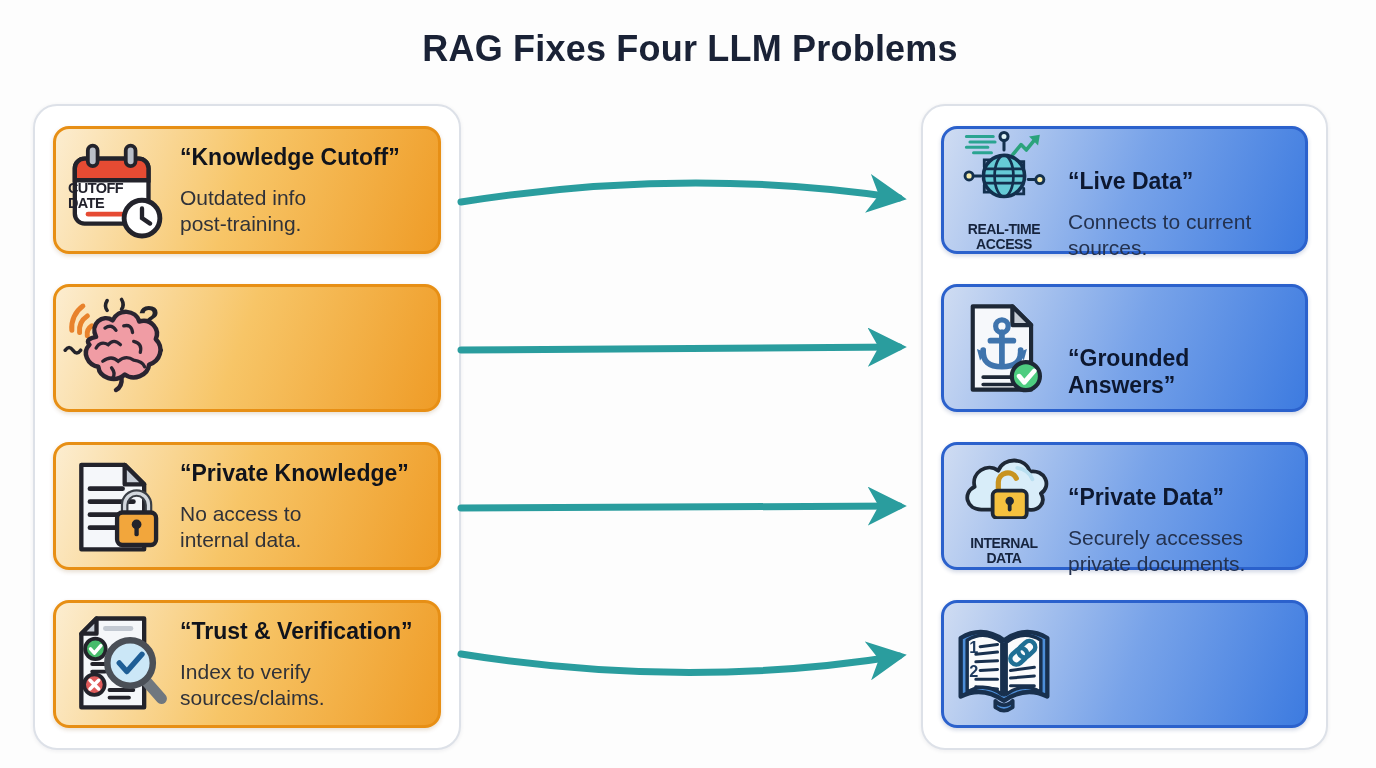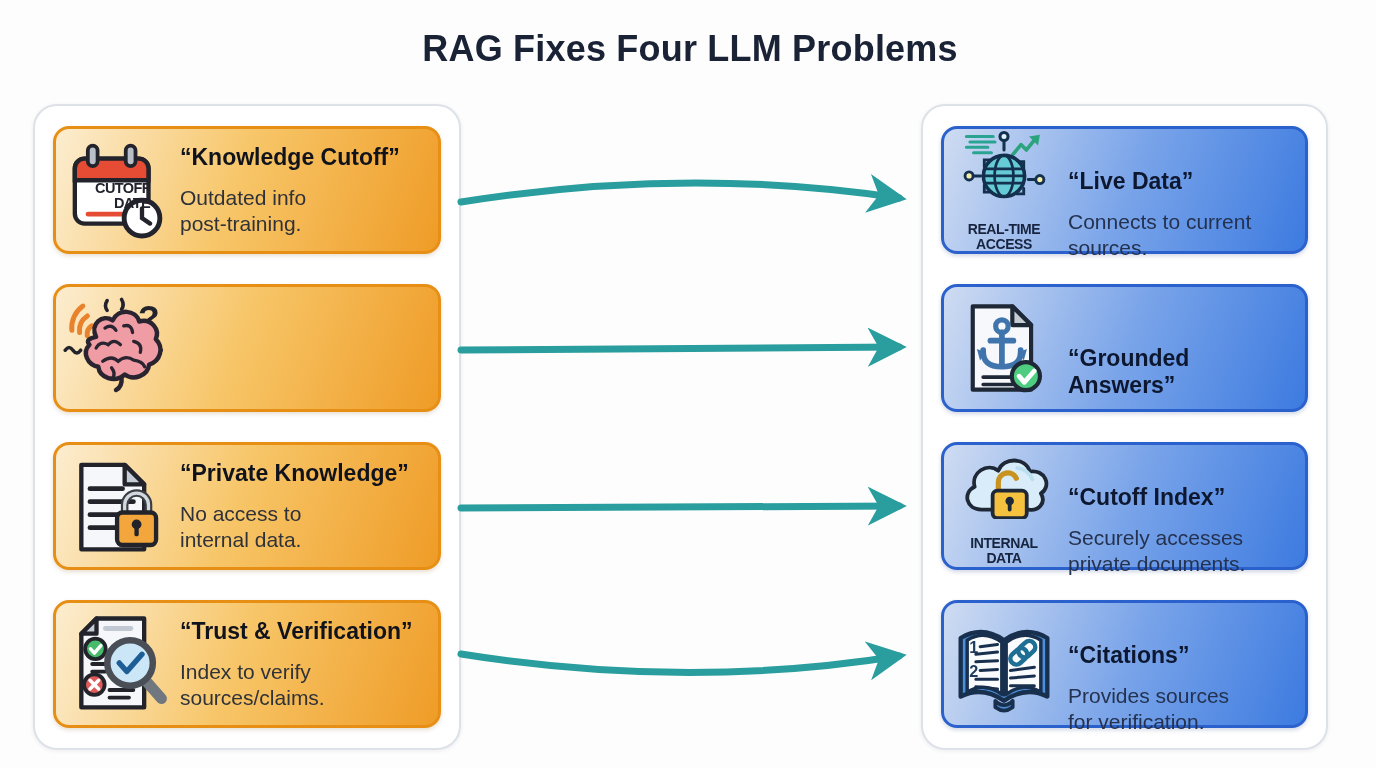--- a/index.html
+++ b/index.html
@@ -15,21 +15,21 @@
   .card{height:128px;border-radius:16px;display:flex;align-items:center;gap:8px;
         padding:4px 8px 4px 4px;box-sizing:border-box;}
   .card.problem{background:linear-gradient(110deg,#fcedd0 0%,#f7c567 48%,#ef9c27 100%);
         border:3px solid #e78f15;box-shadow:0 2px 4px rgba(120,70,0,.18);}
   .card.solution{background:linear-gradient(110deg,#cfdcf2 0%,#78a3e9 52%,#3d7be0 100%);
         border:3px solid #2b61cc;box-shadow:0 2px 4px rgba(20,50,120,.2);}
   .icon-box{width:112px;flex:0 0 auto;position:relative;display:flex;flex-direction:column;
         align-items:center;justify-content:center;}
   .icon-caption{font-weight:bold;color:#16243e;text-align:center;line-height:1.02;
         font-size:14px;letter-spacing:-.4px;margin-top:17px;}
-  .cal-caption{position:absolute;left:8px;top:43px;width:82px;text-align:right;font-weight:bold;
+  .cal-caption{position:absolute;left:8px;top:43px;width:82px;text-align:left;font-weight:bold;
         font-size:14.5px;line-height:1.02;color:#22222c;letter-spacing:-.6px;}
   .texts{display:flex;flex-direction:column;gap:14px;}
   .card-title{font-size:23px;font-weight:bold;color:#10131c;}
   .card.solution .card-title{color:#0d1830;margin-top:48px;}
   .card-body{font-size:21px;color:#303239;line-height:1.2;}
   .card.solution .card-body{color:#24324f;}
   .arrows-svg{position:absolute;left:453px;top:104px;}
 </style>
 </head>
 <body>
@@ -203,21 +203,21 @@
           <rect x="36" y="46" width="36" height="29" rx="5" fill="#f5c13f" stroke="#1e2836" stroke-width="4"></rect>
           <circle cx="54" cy="57" r="4.5" fill="#1e2836"></circle>
           <rect x="52" y="58" width="4" height="10" rx="2" fill="#1e2836"></rect>
         </svg>
         <div class="icon-caption">
           <div>INTERNAL</div>
           <div>DATA</div>
         </div>
       </div>
       <div class="texts">
-        <div class="card-title">“Cutoff Index”</div>
+        <div class="card-title">“Private Data”</div>
         <div class="card-body" style="max-width:198px">Securely accesses private documents.</div>
       </div>
     </div>
 
     <div class="card solution">
       <div class="icon-box">
         <svg width="104" height="100" viewBox="0 0 96 92">
           <path d="M8 22 Q28 10 48 24 Q68 10 88 22 L88 76 Q68 66 48 80 Q28 66 8 76 Z" fill="#4d8ed8" stroke="#18304e" stroke-width="4" stroke-linejoin="round"></path>
           <path d="M40 80 q8 8 16 0 v6 q-8 6 -16 0 Z" fill="#4d8ed8" stroke="#18304e" stroke-width="3.5" stroke-linejoin="round"></path>
           <path d="M14 24 Q30 14 46 26 V74 Q30 62 14 72 Z" fill="#fafbfc" stroke="#18304e" stroke-width="3.2" stroke-linejoin="round"></path>
@@ -227,20 +227,16 @@
           <path d="M26 30 l16 -2 M22 37 l20 -2 M22 44 l20 -1" stroke="#18304e" stroke-width="2.8" stroke-linecap="round"></path>
           <text x="16" y="58" font-size="15" font-weight="bold" fill="#1d3a5f" font-family="Liberation Sans,sans-serif">2</text>
           <path d="M26 52 l16 -1 M22 60 l20 0 M22 67 l20 2" stroke="#18304e" stroke-width="2.8" stroke-linecap="round"></path>
           <g transform="rotate(-42 65 36)">
             <rect x="52" y="30.5" width="17" height="11" rx="5.5" fill="none" stroke="#1f6f94" stroke-width="4.2"></rect>
             <rect x="62" y="30.5" width="17" height="11" rx="5.5" fill="none" stroke="#1f6f94" stroke-width="4.2"></rect>
           </g>
           <path d="M54 52 l22 -3 M54 59 l22 -2 M54 66 l22 0" stroke="#18304e" stroke-width="2.8" stroke-linecap="round"></path>
         </svg>
       </div>
-      <div class="texts">
-        <div class="card-title">“Citations”</div>
-        <div class="card-body" style="max-width:182px">Provides sources for verification.</div>
-      </div>
     </div>
 
   </div>
 </div>
 
 </body></html>

